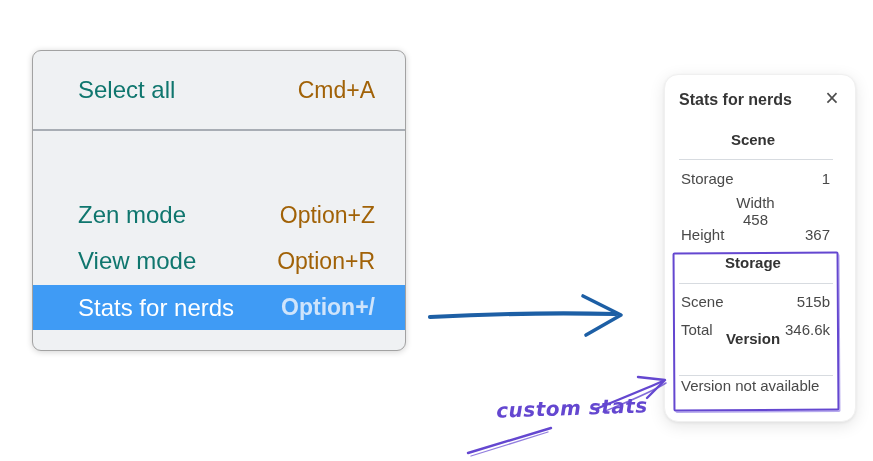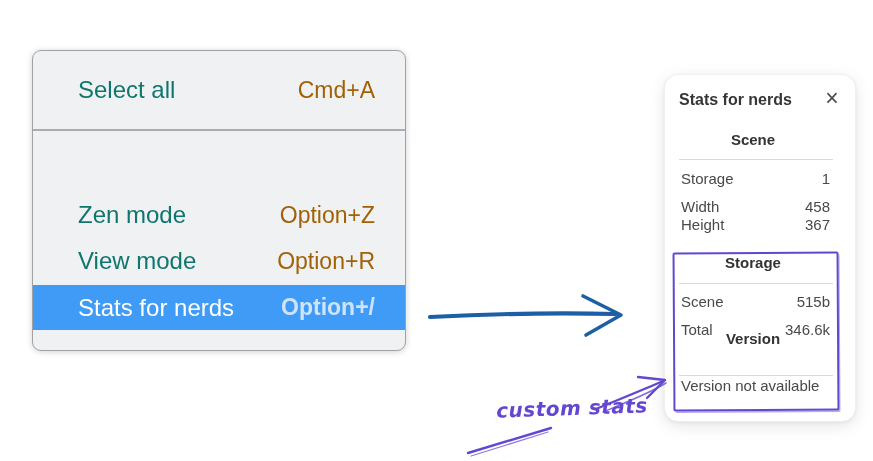--- a/index.html
+++ b/index.html
@@ -41,22 +41,22 @@
              font-size:23px; line-height:24px; text-align:center; color:#4d4d4d;
              cursor:pointer; }
   .p-head { position:absolute; left:0; width:176px; height:22px; text-align:center;
             font-weight:bold; font-size:15px; color:#333; }
   .p-hr { position:absolute; left:14px; right:22px; height:1px; background:#d7dbe0; }
   .p-row { position:absolute; left:16px; right:25px; height:24px; display:flex;
            align-items:center; justify-content:space-between; }
   .h-scene   { top:56px; }
   .hr-1      { top:84px; }
   .r-elements{ top:91px; }
-  .r-width   { top:119px; }
-  .r-height  { top:137px;gap:36px; }
+  .r-width   { top:119px;flex-direction:column; }
+  .r-height  { top:147px;gap:36px; }
   .h-storage { top:179px;text-align:center; }
   .hr-2      { top:208px; }
   .r-scene   { top:214px; }
   .r-total   { top:242px; }
   .h-version { top:255px; }
   .hr-3      { top:300px; }
   .p-note    { position:absolute; left:16px; top:299px; height:24px; line-height:24px; }
 
   .purple-box {
     position:absolute; left:8px; top:177px; width:166px; height:159px;

